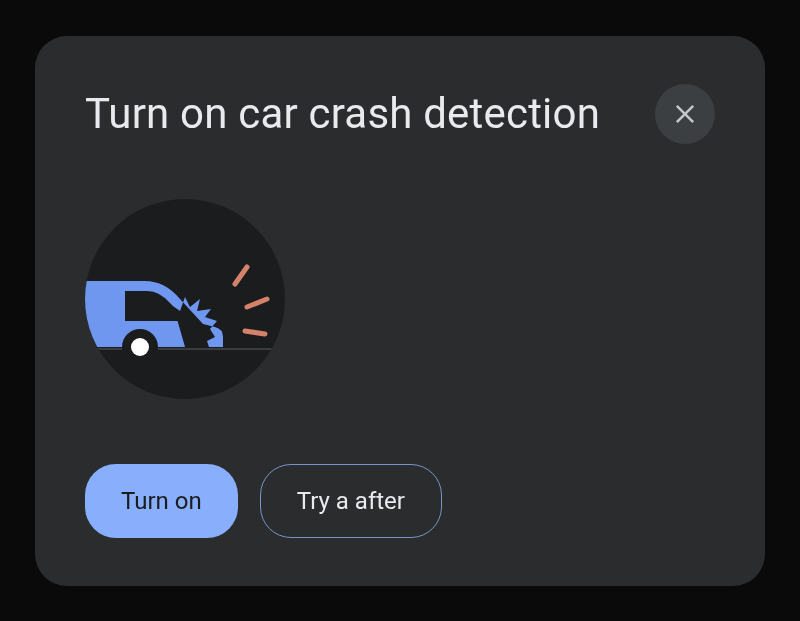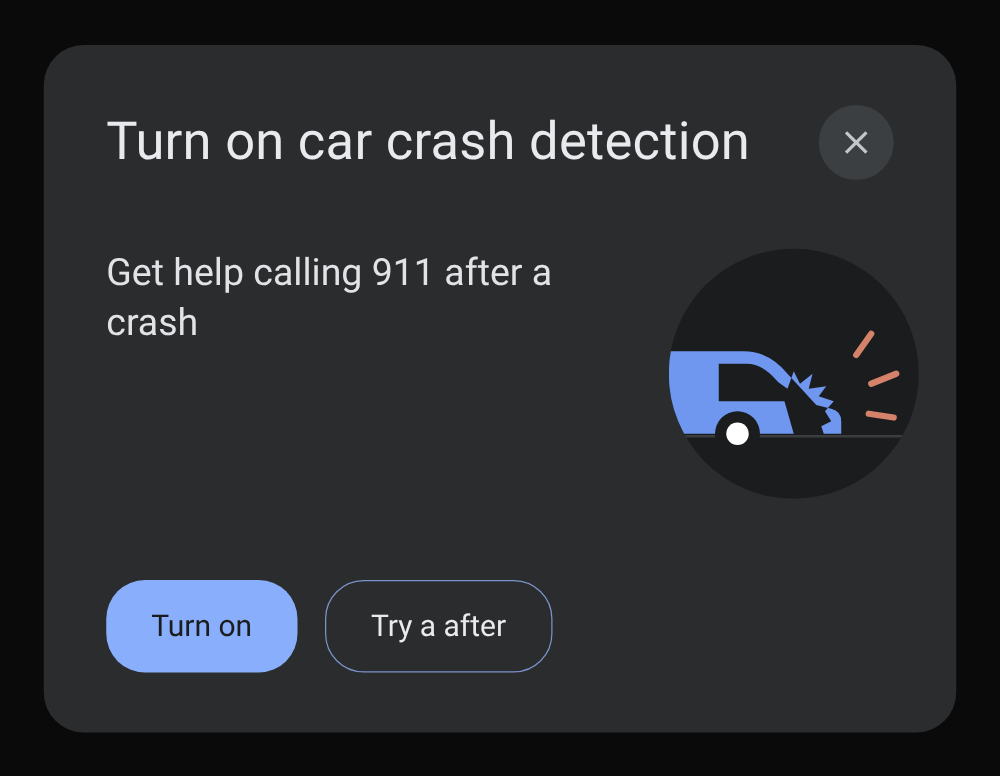--- a/index.html
+++ b/index.html
@@ -116,21 +116,20 @@
     <h1 class="title">Turn on car crash detection</h1>
     <div class="close-btn">
       <svg viewBox="0 0 24 24" fill="none">
         <line x1="5" y1="5" x2="19" y2="19"></line>
         <line x1="19" y1="5" x2="5" y2="19"></line>
       </svg>
     </div>
   </div>
 
   <div class="body-row">
-    <p class="subtitle">Get help calling 911 after a crash</p>
     <div class="illustration">
       <svg viewBox="0 0 200 200">
 
         <line x1="0" y1="150" x2="200" y2="150" stroke="#3a3c3e" stroke-width="2"></line>
 
         <path d="M -20 148
                  L -20 100
                  Q -20 82 0 82
                  L 60 82
                  Q 80 82 95 100

